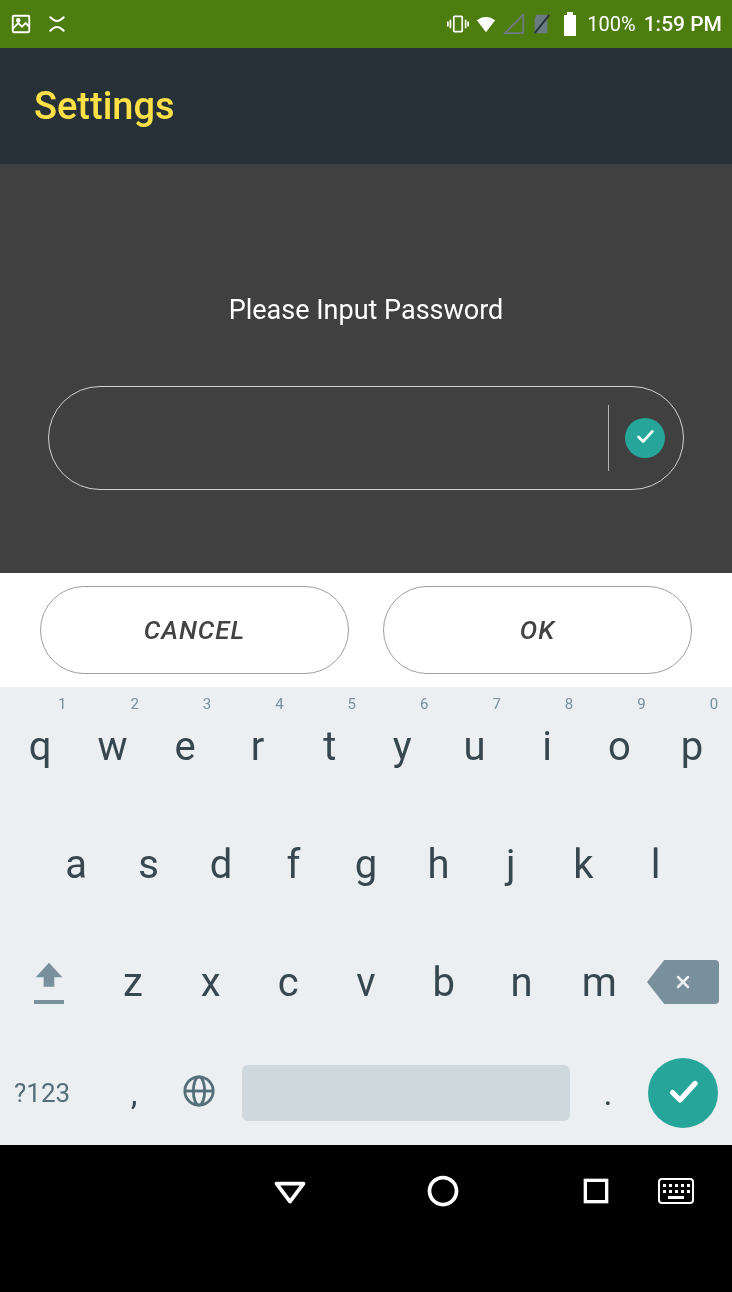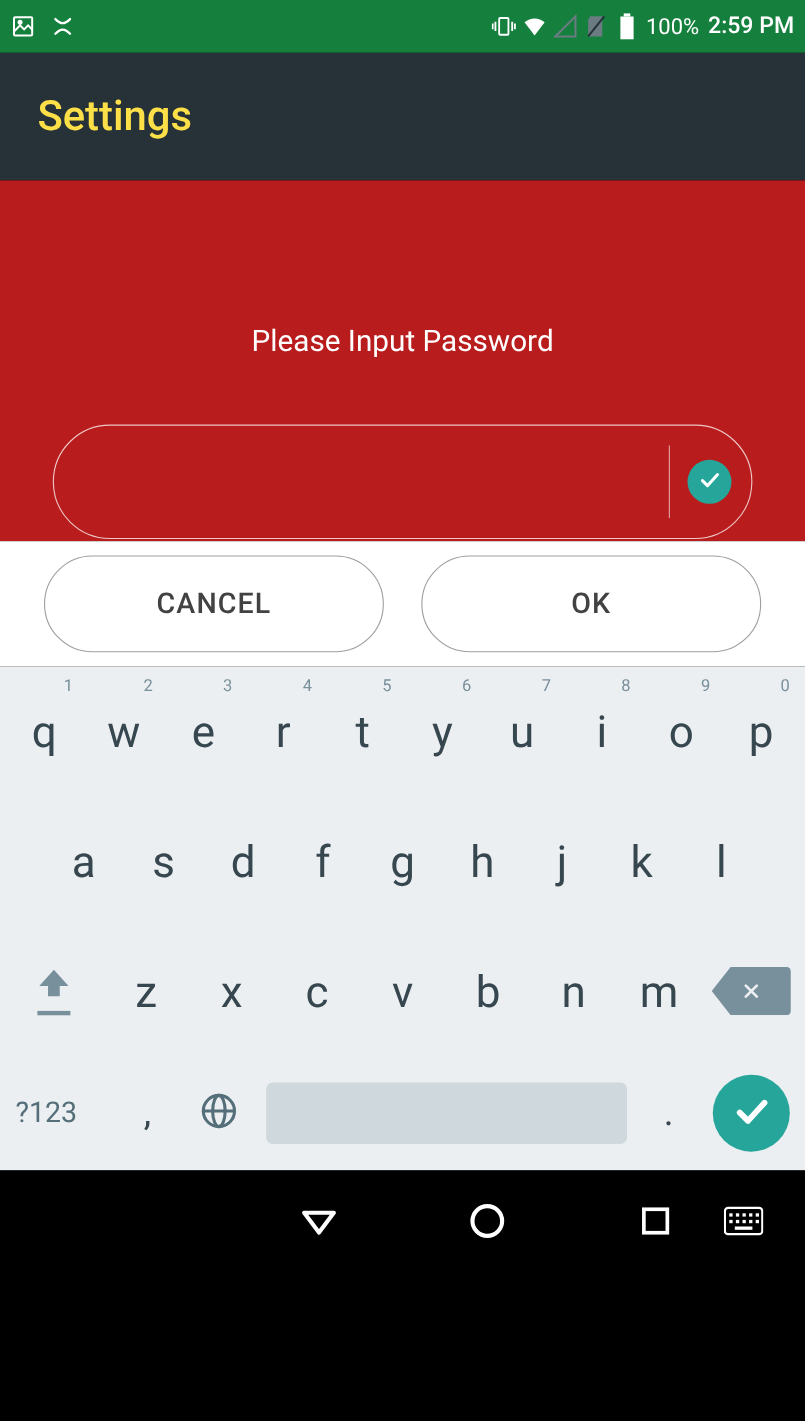--- a/index.html
+++ b/index.html
@@ -6,21 +6,21 @@
     body {
       width: 732px;
       height: 1292px;
       background: #000;
       font-family: Roboto, Arial, sans-serif;
       position: relative;
       overflow: hidden;
     }
     .status-bar {
       height: 48px;
-      background: #15803d;
+      background: #4d7c0f;
       display: flex;
       align-items: center;
       justify-content: space-between;
       padding: 0 10px;
       color: #fff;
     }
     .status-left { display: flex; align-items: center; gap: 14px; }
     .status-right { display: flex; align-items: center; gap: 6px; }
     .status-icon { width: 22px; height: 22px; display: inline-flex; align-items: center; justify-content: center; }
     .status-text { font-size: 20px; font-weight: 400; }
@@ -29,22 +29,22 @@
     .app-bar {
       height: 116px;
       background: #263238;
       display: flex;
       align-items: center;
       padding-left: 34px;
     }
     .app-title { color: #fde047; font-size: 38px; font-weight: 500; }
 
     .content {
-      background: #b91c1c;
-      height: 328px;
+      background: #404040;
+      height: 409px;
       display: flex;
       flex-direction: column;
       align-items: center;
       padding-top: 130px;
     }
     .prompt {
       color: #fff;
       font-size: 27px;
       font-weight: 400;
       margin-bottom: 60px;
@@ -86,20 +86,21 @@
     }
 
     .button-row {
       background: #fff;
       height: 114px;
       display: flex;
       align-items: center;
       justify-content: center;
       gap: 34px;
       padding: 0 40px;
+      font-style: italic;
     }
     .action-btn {
       flex: 1;
       height: 88px;
       border: 1.5px solid #9e9e9e;
       border-radius: 44px;
       background: #fff;
       font-size: 26px;
       font-weight: 500;
       color: #424242;
@@ -277,21 +278,21 @@
           <line x1="2" y1="22" x2="18" y2="2" stroke="#263238" stroke-width="2"></line>
         </svg>
     </span>
     <span class="status-icon">
       <svg width="16" height="24" viewBox="0 0 12 24">
           <rect x="0" y="3" width="12" height="21" fill="#fff"></rect>
           <rect x="3" y="0" width="6" height="3" fill="#fff"></rect>
         </svg>
     </span>
     <span class="status-text">100%</span>
-    <span class="status-time">2:59 PM</span>
+    <span class="status-time">1:59 PM</span>
   </div>
 </div>
 
 <div class="app-bar">
   <div class="app-title">Settings</div>
 </div>
 
 <div class="content">
   <div class="prompt">Please Input Password</div>
   <div class="password-pill">

